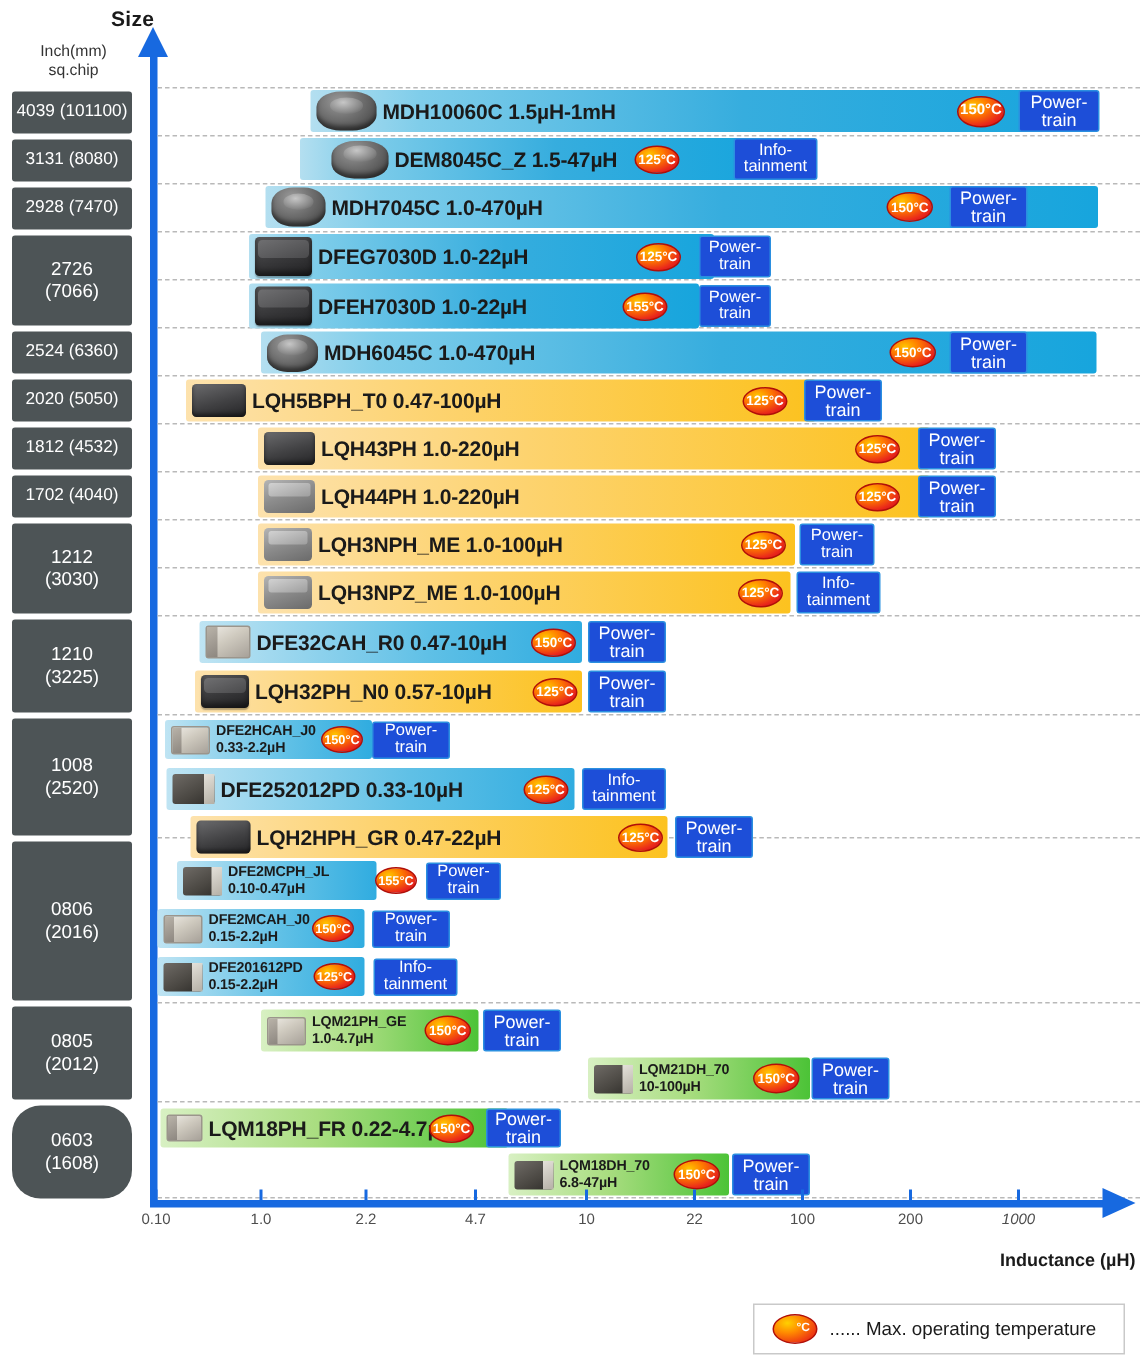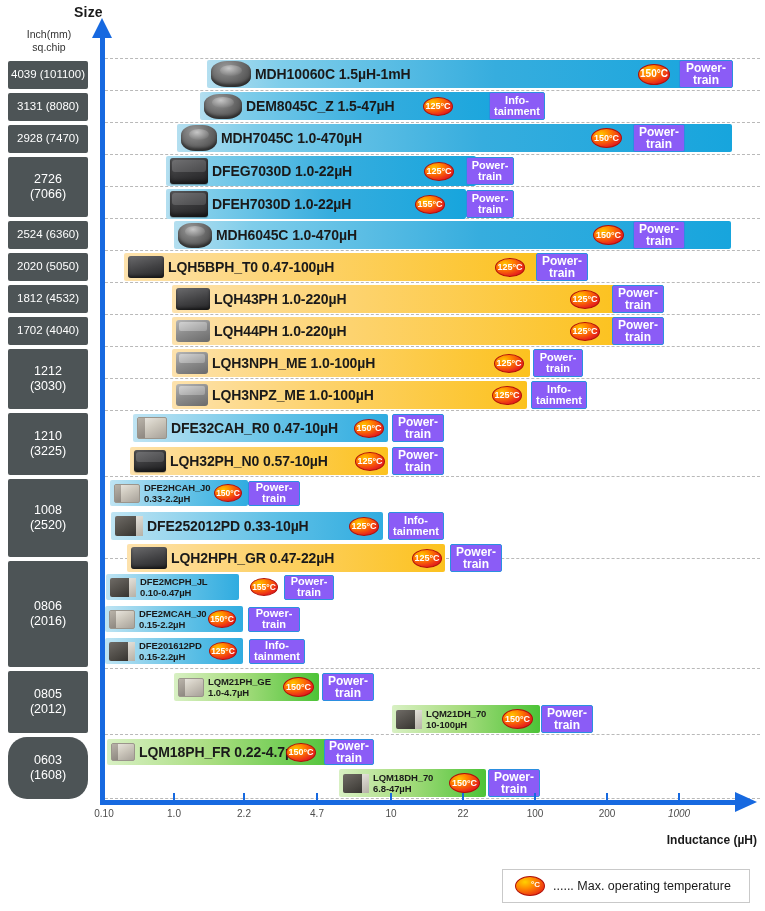--- a/index.html
+++ b/index.html
@@ -157,23 +157,23 @@
     justify-content: center;
     text-align: center;
     border: 1px solid #b00f09;
     line-height: 1;
     white-space: nowrap;
   }
 
   
   .apptag {
     position: absolute;
-    background: #8b5cf6;
+    background: #1d4ed8;
     color: #ffffff;
-    font-weight: bold;
+    font-weight: normal;
     border-radius: 2px;
     display: flex;
     align-items: center;
     justify-content: center;
     text-align: center;
     line-height: 1.02;
     white-space: pre-line;
     border: 1px solid #2b8fe0;
   }
 
@@ -328,21 +328,21 @@
 <div id="bars">
       <div class="bar blue" style="left: 207px; top: 60px; width: 525px; height: 28px;">
         <span class="bar-thumb chip power-round" style="width: 40px; height: 26px;">
           <span class="body"></span>
         </span>
         <span class="bar-text">MDH10060C 1.5µH-1mH</span>
       </div>
       <div class="temp" style="left: 638px; width: 32px; height: 21px; top: 63.5px; font-size: 10px;">150°C</div>
       <div class="apptag" style="left: 679px; width: 54px; height: 28px; top: 60px; font-size: 12px;">Power-
 train</div>
-      <div class="bar blue" style="left: 200px; top: 92px; width: 310px; height: 28px;">
+      <div class="bar blue" style="left: 200px; top: 92px; width: 310px; height: 28px; padding-left: 17px;">
         <span class="bar-thumb chip power-round" style="width: 38px; height: 25px;">
           <span class="body"></span>
         </span>
         <span class="bar-text">DEM8045C_Z 1.5-47µH</span>
       </div>
       <div class="temp" style="left: 423px; width: 30px; height: 19px; top: 96.5px; font-size: 9px;">125°C</div>
       <div class="apptag" style="left: 489px; width: 56px; height: 28px; top: 92px; font-size: 11px;">Info-
 tainment</div>
       <div class="bar blue" style="left: 177px; top: 124px; width: 555px; height: 28px;">
         <span class="bar-thumb chip power-round" style="width: 36px; height: 26px;">
@@ -464,21 +464,21 @@
 tainment</div>
       <div class="bar orange" style="left: 127px; top: 544px; width: 318px; height: 28px;">
         <span class="bar-thumb chip flat" style="width: 36px; height: 22px;">
           <span class="body"></span>
         </span>
         <span class="bar-text">LQH2HPH_GR 0.47-22µH</span>
       </div>
       <div class="temp" style="left: 412px; width: 30px; height: 19px; top: 548.5px; font-size: 9px;">125°C</div>
       <div class="apptag" style="left: 450px; width: 52px; height: 28px; top: 544px; font-size: 12px;">Power-
 train</div>
-      <div class="bar blue2" style="left: 106px; top: 574px; width: 133px; height: 26px;">
+      <div class="bar blue2" style="left: 118px; top: 574px; width: 133px; height: 26px;">
         <span class="bar-thumb chip mlcc-dark" style="width: 26px; height: 19px;">
           <span class="body"></span>
         </span>
         <span class="bar-text small">DFE2MCPH_JL
 0.10-0.47µH</span>
       </div>
       <div class="temp" style="left: 250px; width: 28px; height: 18px; top: 578px; font-size: 8.5px;">155°C</div>
       <div class="apptag" style="left: 284px; width: 50px; height: 25px; top: 574.5px; font-size: 11px;">Power-
 train</div>
       <div class="bar blue2" style="left: 105px; top: 606px; width: 138px; height: 26px;">

